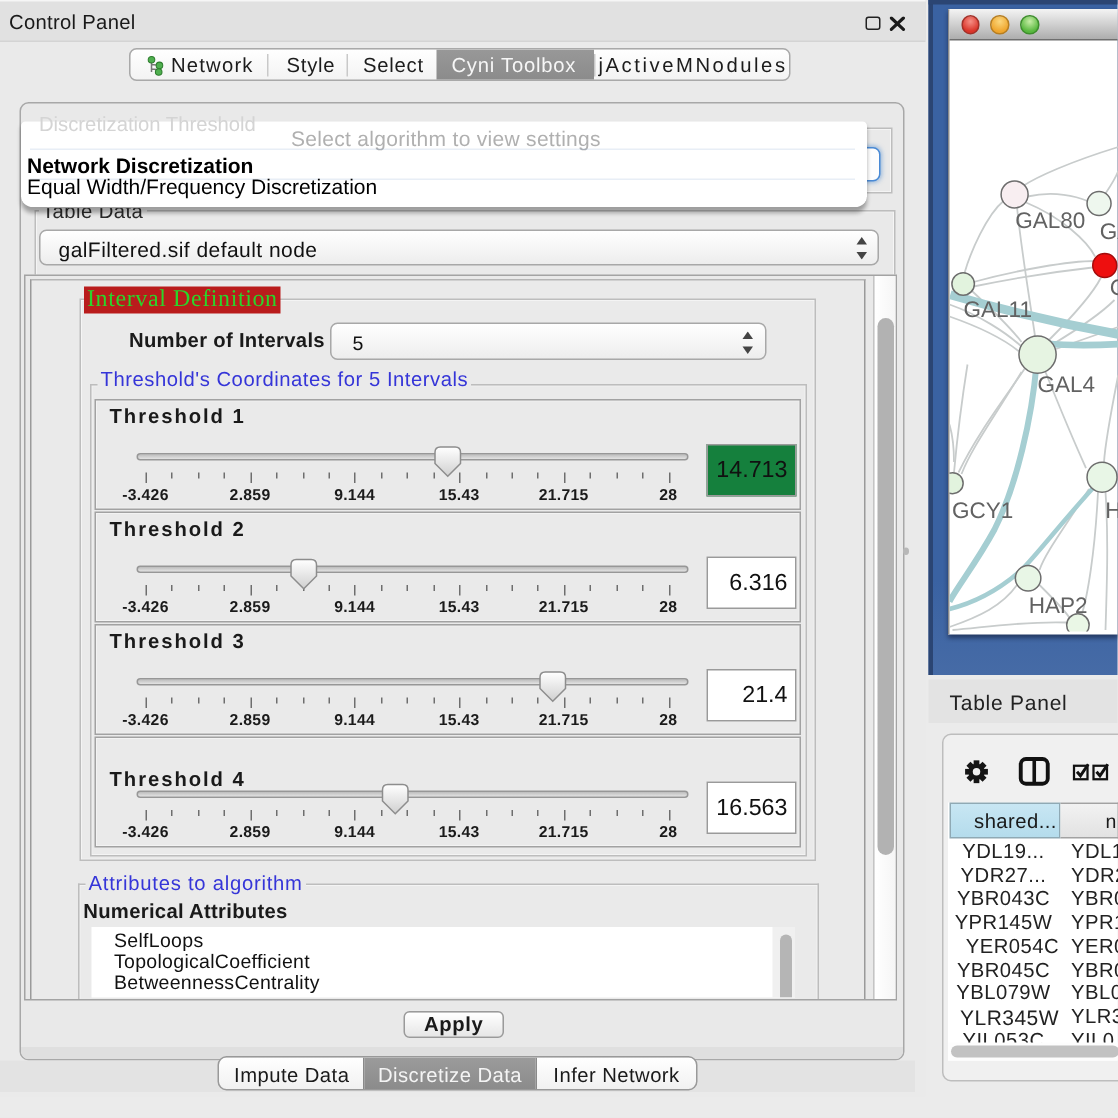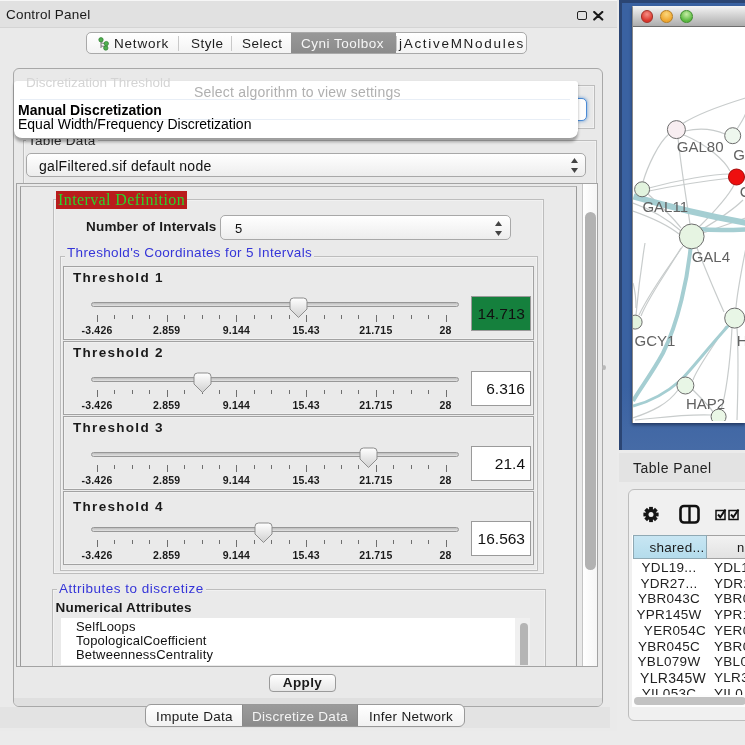--- a/index.html
+++ b/index.html
@@ -179,21 +179,21 @@
 <defs>
                 <linearGradient id="thg3" x1="0" y1="0" x2="0" y2="1">
                   <stop offset="0" stop-color="#ffffff"></stop>
                   <stop offset="1" stop-color="#d0d0d0"></stop>
                 </linearGradient>
               </defs>
 </svg>
             <div class="a" style="left:407px;top:29px;width:60px;height:35px;background:#fff;border:1.5px solid #9a9a9a;box-sizing:border-box;font-size:15.5px;color:#111;text-align:right;line-height:33px;padding-right:5px;">21.4</div>
           </div>
 <div class="a" style="left:46px;top:307.5px;width:470.5px;height:74px;background:#eaeaea;border:1px solid #a2a2a2;box-shadow:inset 0 0 0 0.5px #f6f6f6;box-sizing:border-box;">
-            <div class="a" style="left:9px;top:7px;font-size:13.5px;letter-spacing:1.3px;font-weight:bold;color:#1a1a1a;">Threshold 4</div>
+            <div class="a" style="left:9px;top:20px;font-size:13.5px;letter-spacing:1.3px;font-weight:bold;color:#1a1a1a;">Threshold 4</div>
             <div class="a" style="left:27px;top:34.5px;width:368px;height:5px;background:linear-gradient(#bdbdbd,#e3e3e3);border:1px solid #979797;border-radius:3px;box-sizing:border-box;"></div>
             <div class="a" style="left:33.0px;top:48px;width:1px;height:7px;background:#6e6e6e;"></div>
             <div class="a" style="left:50.4px;top:48px;width:1px;height:4px;background:#6e6e6e;"></div>
             <div class="a" style="left:67.8px;top:48px;width:1px;height:4px;background:#6e6e6e;"></div>
             <div class="a" style="left:85.3px;top:48px;width:1px;height:4px;background:#6e6e6e;"></div>
             <div class="a" style="left:102.7px;top:48px;width:1px;height:7px;background:#6e6e6e;"></div>
             <div class="a" style="left:120.1px;top:48px;width:1px;height:4px;background:#6e6e6e;"></div>
             <div class="a" style="left:137.6px;top:48px;width:1px;height:4px;background:#6e6e6e;"></div>
             <div class="a" style="left:155.0px;top:48px;width:1px;height:4px;background:#6e6e6e;"></div>
             <div class="a" style="left:172.4px;top:48px;width:1px;height:7px;background:#6e6e6e;"></div>
@@ -220,21 +220,21 @@
 <defs>
                 <linearGradient id="thg4" x1="0" y1="0" x2="0" y2="1">
                   <stop offset="0" stop-color="#ffffff"></stop>
                   <stop offset="1" stop-color="#d0d0d0"></stop>
                 </linearGradient>
               </defs>
 </svg>
             <div class="a" style="left:407px;top:29px;width:60px;height:35px;background:#fff;border:1.5px solid #9a9a9a;box-sizing:border-box;font-size:15.5px;color:#111;text-align:right;line-height:33px;padding-right:5px;">16.563</div>
           </div>
 <div class="a etch" style="left:35px;top:405.0px;width:491.5px;height:80px;border-bottom:none;"></div>
-<div class="a" style="left:40px;top:397.0px;font-size:13.5px;letter-spacing:0.5px;color:#3535d8;background:#eaeaea;padding:0 2px;">Attributes to discretize</div>
+<div class="a" style="left:40px;top:397.0px;font-size:13.5px;letter-spacing:0.5px;color:#3535d8;background:#eaeaea;padding:0 2px;">Attributes to algorithm</div>
 <div class="a" style="left:38.5px;top:416.5px;font-size:13.5px;letter-spacing:0.2px;font-weight:bold;color:#1a1a1a;">Numerical Attributes</div>
 <div class="a" style="left:44px;top:434.0px;width:469px;height:47px;background:#fff;overflow:hidden;">
 <div class="a" style="left:15px;top:1px;font-size:13px;letter-spacing:0.2px;color:#111;">SelfLoops</div>
 <div class="a" style="left:15px;top:15px;font-size:13px;letter-spacing:0.2px;color:#111;">TopologicalCoefficient</div>
 <div class="a" style="left:15px;top:29px;font-size:13px;letter-spacing:0.2px;color:#111;">BetweennessCentrality</div>
 <div class="a" style="left:454px;top:0;width:15px;height:47px;background:#f0f0f0;"></div>
 <div class="a" style="left:459px;top:5px;width:8px;height:42px;background:#b5b5b5;border-radius:4px 4px 0 0;"></div>
 </div>
 </div>
 <div class="a" style="left:255px;top:604.5px;width:67px;height:18.5px;background:linear-gradient(#ffffff,#e6e6e6);border:1px solid #9a9a9a;border-radius:4px;box-sizing:border-box;text-align:center;font-size:13.5px;letter-spacing:0.4px;font-weight:600;color:#1a1a1a;line-height:16.5px;">Apply</div>
@@ -247,21 +247,21 @@
 <div class="a" style="left:0;top:4px;width:97px;text-align:center;font-size:13.5px;letter-spacing:0.3px;font-weight:500;color:#1a1a1a;">Impute Data</div>
 <div class="a" style="left:96px;top:4px;width:116px;text-align:center;font-size:13.5px;letter-spacing:0.3px;font-weight:500;color:#f4f4f4;">Discretize Data</div>
 <div class="a" style="left:212px;top:4px;width:106px;text-align:center;font-size:13.5px;letter-spacing:0.3px;font-weight:500;color:#1a1a1a;">Infer Network</div>
 </div>
 </div>
 <div class="a" style="left:14px;top:81px;width:563.5px;height:56.5px;background:#ffffff;border-bottom:1px solid #9e9e9e;border-radius:3px 3px 8px 8px;box-shadow:0 2.5px 3px rgba(0,0,0,0.32);"></div>
 <div class="a" style="left:26px;top:75.5px;font-size:13.5px;line-height:13.5px;color:#d4d4d4;">Discretization Threshold</div>
 <div class="a" style="left:194px;top:85.5px;font-size:14px;line-height:13px;letter-spacing:0.2px;color:#b0b0b0;">Select algorithm to view settings</div>
 <div class="a" style="left:20px;top:98.5px;width:550px;height:1.5px;background:rgba(130,160,205,0.18);"></div>
 <div class="a" style="left:20px;top:118.5px;width:550px;height:1.5px;background:rgba(130,160,205,0.18);"></div>
-<div class="a" style="left:18px;top:103.5px;font-size:14px;line-height:12px;font-weight:bold;color:#000;">Manual Discretization</div>
+<div class="a" style="left:18px;top:103.5px;font-size:14px;line-height:12px;font-weight:bold;color:#000;">Network Discretization</div>
 <div class="a" style="left:18px;top:118px;font-size:14px;line-height:12px;color:#000;">Equal Width/Frequency Discretization</div>
 <div class="a" style="left:619px;top:0;width:126px;height:450px;background:linear-gradient(180deg,#3a62a2 86%,#466ba6 100%);">
 <div class="a" style="left:0;top:0;width:2.5px;height:450px;background:#2b4573;"></div>
 <div class="a" style="left:0;top:0;width:126px;height:2.5px;background:#2b4573;"></div>
 </div>
 <div class="a" style="left:631.5px;top:5.5px;width:113.5px;height:417.5px;background:#fff;border-left:1px solid #8a8a8a;border-top:1px solid #bbb;box-shadow:0 2px 3px rgba(0,0,20,0.45);box-sizing:border-box;"></div>
 <div class="a" style="left:632.5px;top:5.5px;width:112.5px;height:21.5px;background:linear-gradient(#f4f4f4,#adadad);border-bottom:1px solid #6e6e6e;box-sizing:border-box;"></div>
 <div class="a" style="left:640.5px;top:10px;width:12.6px;height:12.6px;border-radius:50%;background:radial-gradient(circle at 50% 30%,#f58f86,#da352a 70%);border:1px solid #a23129;box-sizing:border-box;"></div>
 <div class="a" style="left:660.3000000000001px;top:10px;width:12.6px;height:12.6px;border-radius:50%;background:radial-gradient(circle at 50% 30%,#fbd77d,#efa62e 70%);border:1px solid #b67e22;box-sizing:border-box;"></div>
 <div class="a" style="left:680.3000000000001px;top:10px;width:12.6px;height:12.6px;border-radius:50%;background:radial-gradient(circle at 50% 30%,#c7eda6,#59b83f 70%);border:1px solid #3e8e2d;box-sizing:border-box;"></div>

